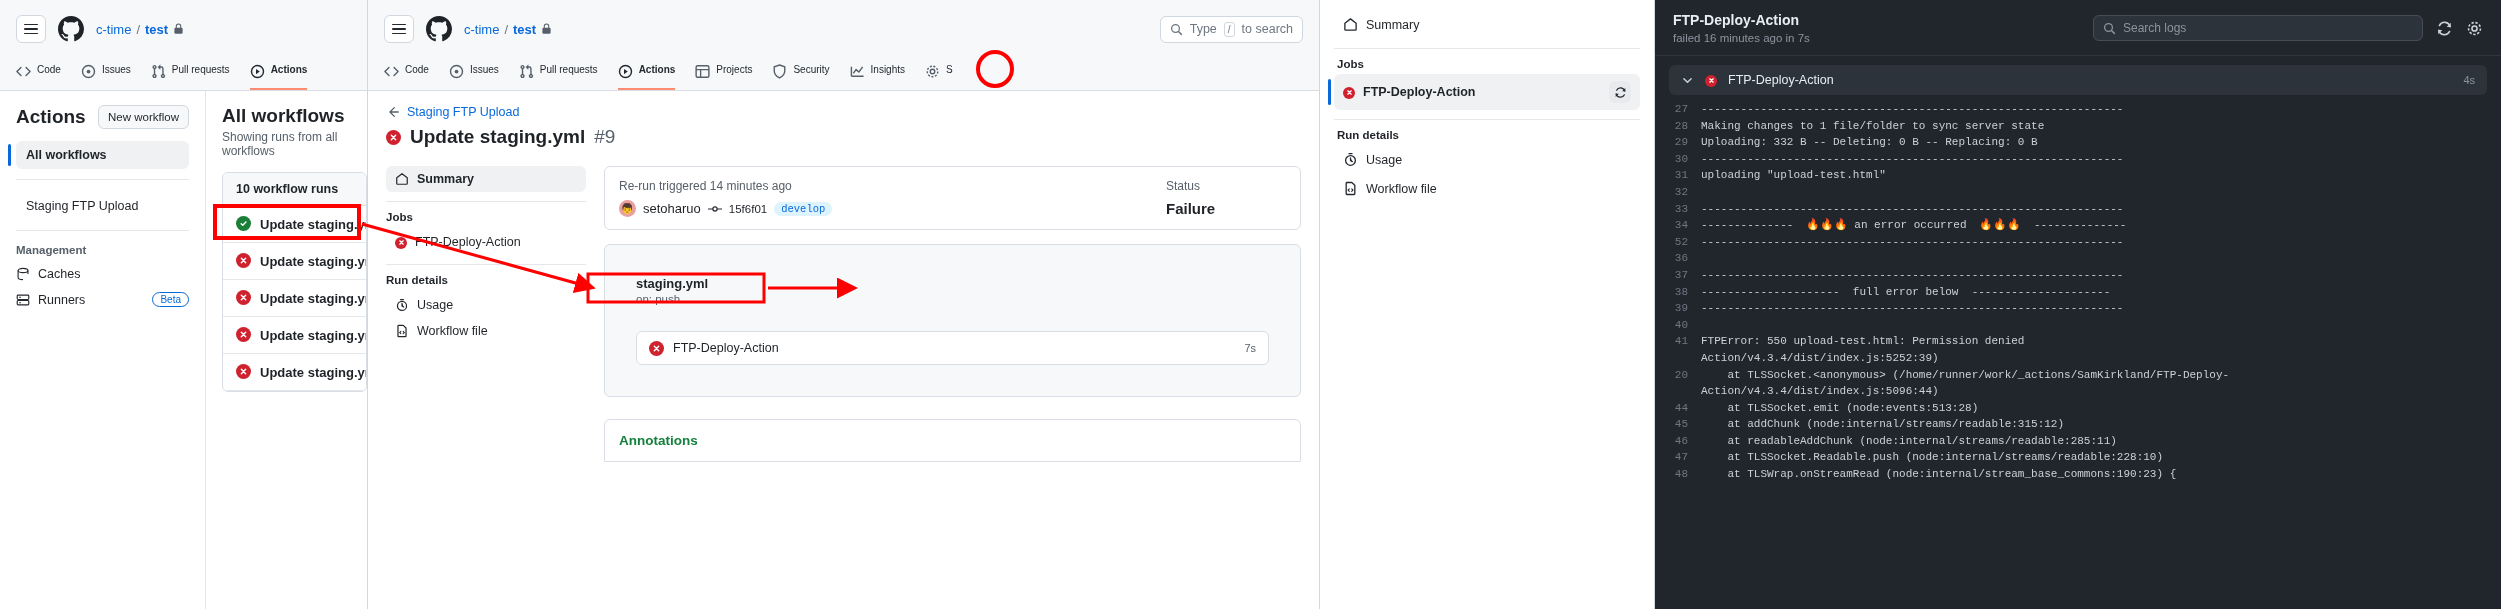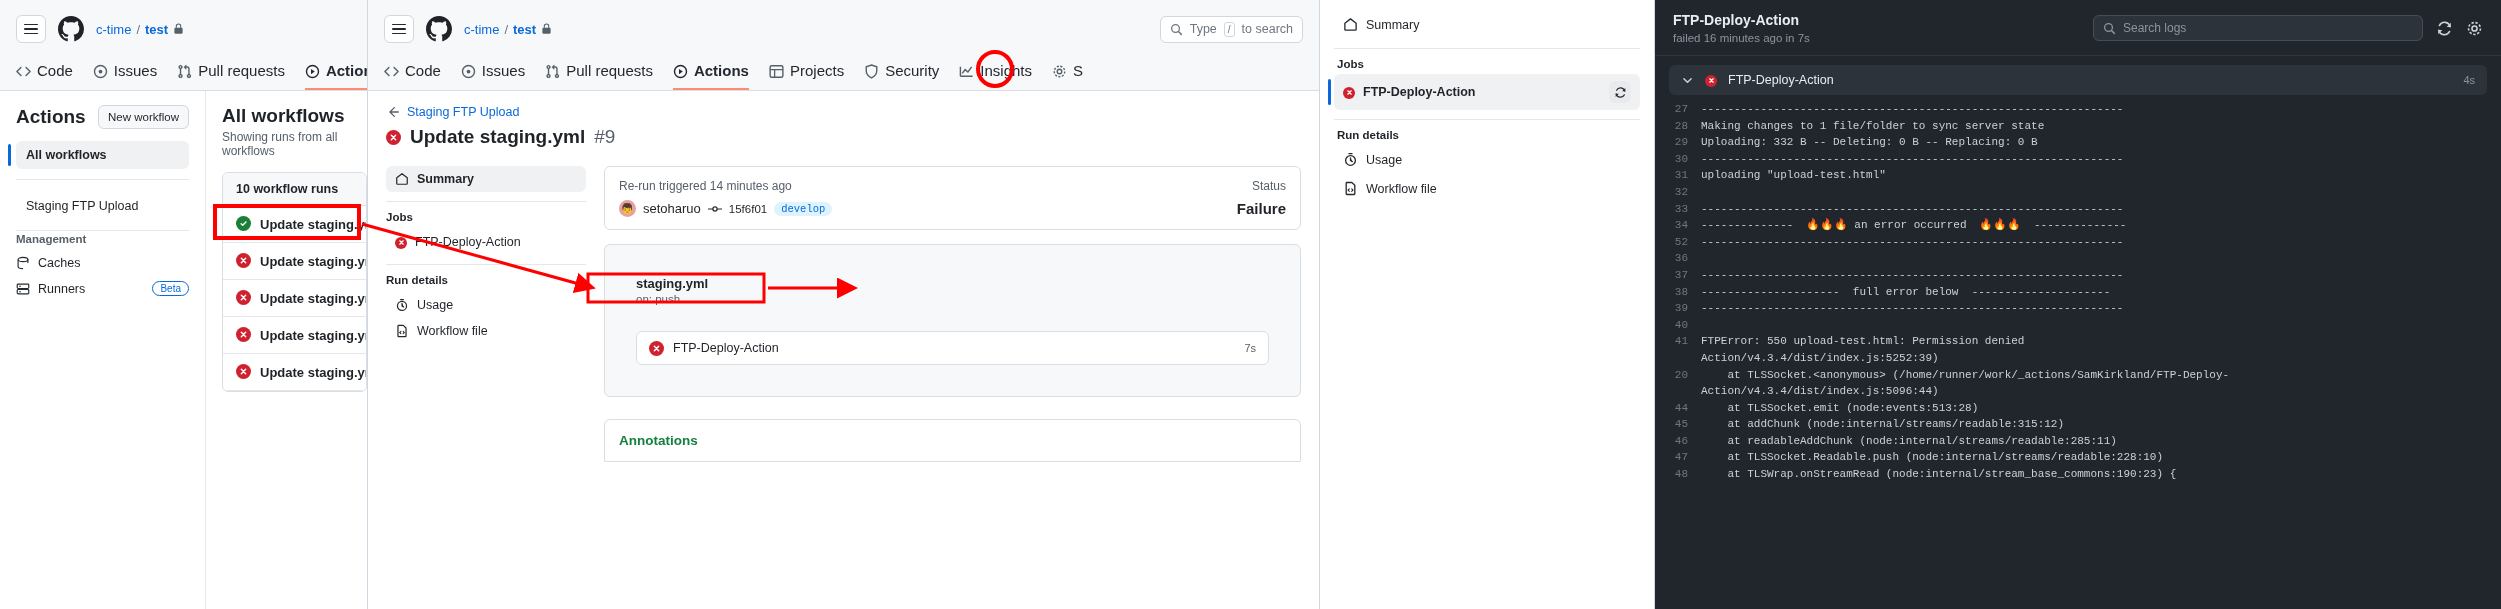--- a/index.html
+++ b/index.html
@@ -17,39 +17,39 @@
   .ghlogo{ width:26px;height:26px; }
   .repo-path{ font-size:13px; color:#0969da; display:flex; align-items:center; gap:5px; }
   .repo-path .sep{ color:#6e7781; }
   .repo-path .repo{ font-weight:700; color:#0969da; }
   .lock{ width:11px;height:12px; color:#57606a; }
   .searchbox{ margin-left:auto; display:flex;align-items:center;gap:7px;
     border:1px solid #d0d7de;border-radius:6px;background:#fff;padding:4px 9px;height:27px;
     color:#6e7781;font-size:12.5px; white-space:nowrap; }
   .searchbox .kbd{ border:1px solid #d0d7de;border-radius:3px;font-size:10px;padding:0 3px;line-height:13px;}
   .gh-nav{ display:flex; align-items:flex-end; gap:20px; height:36px; margin-top:8px; }
-  .gh-nav .tab{ display:flex;align-items:flex-end;gap:6px;font-size:15px;color:#24292f;
+  .gh-nav .tab{ display:flex;align-items:flex-start;gap:6px;font-size:10px;color:#24292f;
     padding-bottom:9px; border-bottom:2px solid transparent; white-space:nowrap; }
   .gh-nav .tab.active{ font-weight:700; border-bottom-color:#fd8c73; }
   .gh-nav .tab svg{ flex:none; }
 
   
   .p1-body{ display:flex; height:100%; }
   .p1-side{ width:205px; padding:14px 16px 0 16px; flex:none; }
   .p1-side-head{ display:flex;align-items:center;justify-content:space-between; }
   .p1-title{ font-size:19px; font-weight:600; color:#1f2328; }
   .btn-light{ border:1px solid #d0d7de;border-radius:6px;background:#f6f8fa;
     font-size:11.5px;padding:5px 9px;color:#24292f; white-space:nowrap; }
   .side-item{ font-size:12.5px;color:#1f2328;padding:7px 10px;border-radius:6px;
     position:relative; margin-top:12px; }
   .side-item.sel{ background:#f0f1f3; font-weight:600; }
   .side-item.sel:before{ content:"";position:absolute;left:-8px;top:3px;bottom:3px;width:3px;
     background:#0969da;border-radius:3px; }
   .side-div{ border-top:1px solid #e4e6ea; margin:10px 0 0 0; }
-  .side-sub{ font-size:11.5px;color:#57606a;font-weight:600;margin-top:2px; }
+  .side-sub{ font-size:11.5px;color:#57606a;font-weight:600;margin-top:13px; }
   .side-row{ display:flex;align-items:center;gap:8px;margin-top:11px;font-size:12.5px;color:#1f2328; }
   .badge-beta{ margin-left:auto;border:1px solid #0969da;color:#0969da;border-radius:10px;
     font-size:10px;padding:1px 7px; }
   .p1-main{ flex:1; border-left:1px solid #e4e6ea; padding:14px 0 0 16px; min-width:0; }
   .p1-main h2{ font-size:19px;font-weight:600;color:#1f2328; }
   .p1-main .sub{ font-size:12px;color:#57606a;margin-top:3px; }
   .runs-box{ margin-top:14px;border:1px solid #d8dee4;border-radius:6px;overflow:hidden; }
   .runs-head{ background:#f6f8fa;border-bottom:1px solid #d8dee4;padding:9px 13px;
     font-size:12.5px;font-weight:600;color:#1f2328; }
   .run-row{ display:flex;gap:9px;padding:9px 13px;border-bottom:1px solid #e4e6ea; }
@@ -81,21 +81,21 @@
   .card.grey{ background:#f6f8fa; }
   .rerun-card{ padding:12px 14px; display:flex; }
   .rr-l{ flex:1; }
   .rr-l .m{ font-size:12px;color:#57606a; }
   .rr-l .who{ display:flex;align-items:center;gap:7px;margin-top:7px;font-size:13px;color:#1f2328; }
   .avatar{ width:17px;height:17px;border-radius:50%;background:#e9a0a0;flex:none;
     display:flex;align-items:center;justify-content:center;font-size:10px; overflow:hidden;}
   .sha{ font-size:11.5px;color:#1f2328; }
   .branchpill{ background:#ddf4ff;color:#0969da;border-radius:10px;padding:1px 7px;
     font-family:"Liberation Mono", monospace;font-size:10.5px; }
-  .rr-r{ width:120px;text-align:right; }
+  .rr-r{ width:120px; }
   .rr-r .m{ font-size:12px;color:#57606a; }
   .rr-r .v{ font-size:15px;font-weight:600;color:#1f2328;margin-top:7px; }
   .wf-card{ margin-top:14px; padding:31px; }
   .wf-card .n{ font-size:13px;font-weight:600;color:#1f2328; }
   .wf-card .o{ font-size:11.5px;color:#57606a;margin-top:2px; }
   .jobpill{ margin-top:26px;border:1px solid #d8dee4;border-radius:6px;background:#fff;
     display:flex;align-items:center;gap:9px;padding:8px 12px; }
   .jobpill .nm{ font-size:12.5px;color:#1f2328; }
   .jobpill .dur{ margin-left:auto;font-size:11px;color:#57606a; }
   .annot{ margin-top:22px;border:1px solid #d8dee4;border-top-left-radius:6px;

